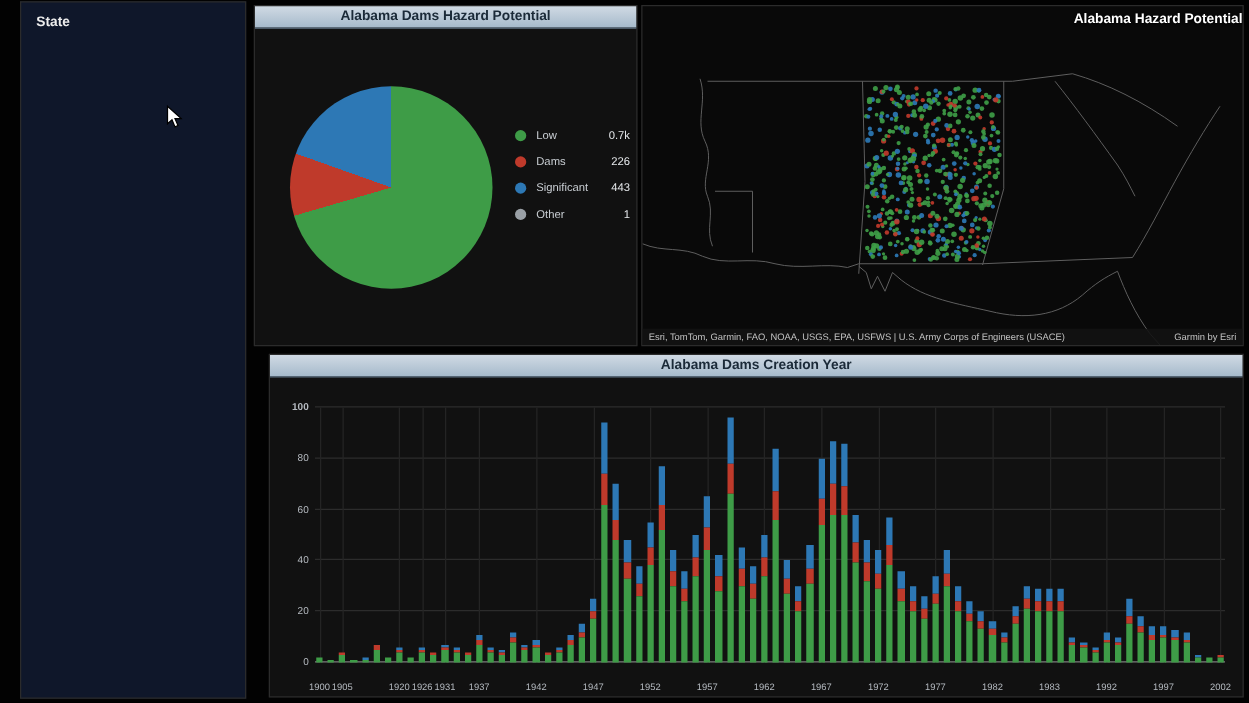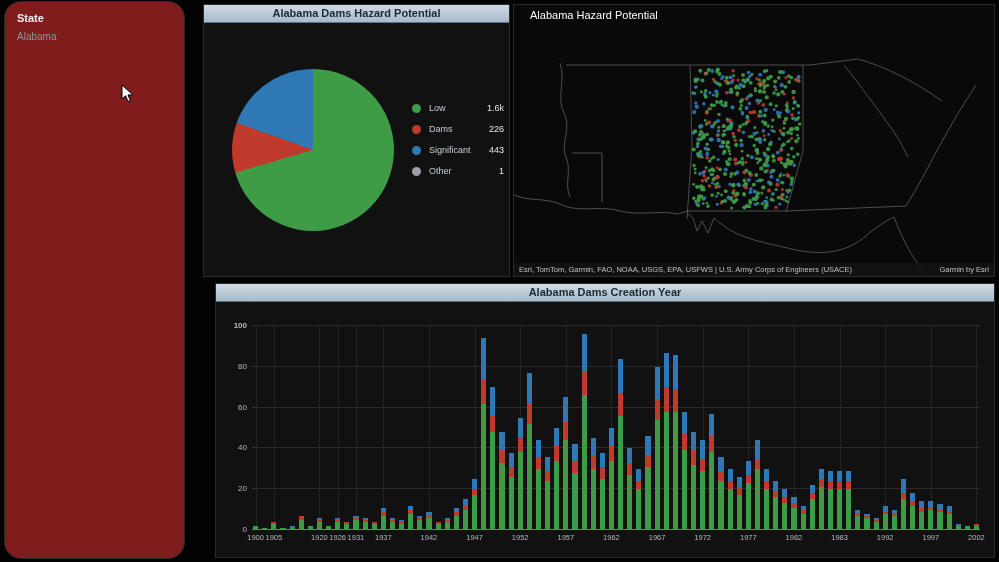--- a/index.html
+++ b/index.html
@@ -3,82 +3,81 @@
 <meta charset="utf-8">
 <style>
   html,body{margin:0;padding:0;background:#000;font-family:"Liberation Sans",sans-serif;}
   #screen{position:relative;width:999px;height:562px;background:#020202;overflow:hidden;}
   .panel{position:absolute;background:#0e0e0e;border:1px solid #2b2b2b;box-sizing:border-box;}
   .panel-header{height:17px;line-height:17px;text-align:center;font-size:11px;font-weight:bold;
     color:#1b2a38;background:linear-gradient(#d0dae4,#a6bacb);border-bottom:1px solid #5f7283;}
   .panel-body{position:relative;width:100%;}
 
   
-  #sidebar{left:4px;top:1px;width:181px;height:558px;background:#7f1d1d;border-radius:17px;}
+  #sidebar{left:16px;top:1px;width:181px;height:558px;background:#0f172a;}
   #sidebar .title{padding:10px 12px 0 12px;font-size:11px;font-weight:bold;color:#ededed;}
   #sidebar .item{padding:7px 12px 0 12px;font-size:10px;color:#8f969c;cursor:pointer;}
   #cursor{position:absolute;left:116px;top:82px;}
 
   
   #piePanel{left:203px;top:4px;width:307px;height:273px;background:#111;}
   #pie{position:absolute;left:28px;top:46px;width:162px;height:162px;border-radius:50%;}
   #pieLegend{position:absolute;left:208px;top:80px;width:92px;}
   .lrow{display:grid;grid-template-columns:13px 1fr auto;align-items:center;column-gap:4px;
     margin-bottom:11px;font-size:9px;color:#c9ced3;cursor:pointer;}
   .ldot{width:9px;height:9px;border-radius:50%;}
   .lval{color:#e4e7ea;text-align:right;}
 
   
   #mapPanel{left:513px;top:4px;width:482px;height:273px;background:#090909;}
-  #mapTitle{position:absolute;top:4px;left:16px;right:0;text-align:left;font-size:11px;font-weight:normal;
+  #mapTitle{position:absolute;top:4px;left:0;right:0;text-align:right;font-size:11px;font-weight:bold;
     color:#fff;z-index:3;text-shadow:0 1px 2px #000;}
   .mapsvg{position:absolute;left:0;top:0;width:100%;height:100%;}
   #attrib{position:absolute;left:0;right:0;bottom:0;height:13px;background:rgba(18,18,18,.88);
     display:flex;justify-content:space-between;align-items:center;padding:0 5px;z-index:3;}
   #attrib span{font-size:7.5px;color:#c2c2c2;white-space:nowrap;text-align:center;}
 
   
   #barPanel{left:215px;top:283px;width:780px;height:275px;background:#111;}
   #plot{position:relative;height:204px;margin:24px 14px 0 36px;}
   .gline{position:absolute;left:0;right:0;height:1px;background:#2c2c2c;}
   .gline.zero{background:#7c7c7c;}
   .ylab{position:absolute;right:calc(100% + 5px);font-size:8px;color:#b5bac0;}
   #bars{position:absolute;left:0;right:0;top:0;bottom:0;display:flex;align-items:flex-end;gap:2px;}
   .bslot{flex:1 1 0;height:100%;display:flex;align-items:flex-end;justify-content:center;position:relative;cursor:pointer;}
   .bslot.tick::before{content:"";position:absolute;left:50%;top:0;bottom:0;width:1px;background:#242424;}
   .bstack{width:72%;display:flex;flex-direction:column-reverse;position:relative;z-index:1;}
   .bseg{width:100%;}
   #xlabels{display:flex;gap:2px;margin:3px 14px 0 36px;}
   .lslot{flex:1 1 0;position:relative;height:12px;}
-  .lslot span{position:absolute;left:50%;transform:translateX(-50%);font-size:7.5px;color:#b5bac0;white-space:nowrap;}
+  .lslot span{position:absolute;left:50%;transform:translateX(-50%);font-size:7.5px;color:#b5bac0;white-space:nowrap;margin-top:12px;}
 </style>
 </head>
 <body>
 
 <div id="screen">
 
   <div id="sidebar" class="panel">
     <div class="title">State</div>
-    <div class="item">Alabama</div>
     <div id="cursor">
       <svg width="13" height="19" viewBox="0 0 13 19">
         <path d="M1,1 L1,15 L4.6,11.8 L7,17.5 L9.4,16.4 L7,10.9 L12,10.9 Z" fill="#fff" stroke="#000" stroke-width="1"></path>
       </svg>
     </div>
   </div>
 
   <div id="piePanel" class="panel">
     <div class="panel-header">Alabama Dams Hazard Potential</div>
     <div class="panel-body">
       <div id="pie" style="background: conic-gradient(rgb(62, 156, 71) 0deg, rgb(62, 156, 71) 253.744deg, rgb(191, 58, 43) 253.744deg, rgb(191, 58, 43) 289.586deg, rgb(45, 120, 181) 289.586deg, rgb(45, 120, 181) 359.841deg, rgb(154, 160, 166) 359.841deg, rgb(154, 160, 166) 360deg);"></div>
       <div id="pieLegend">
           <div class="lrow">
             <span class="ldot" style="background: rgb(62, 156, 71);"></span>
             <span>Low</span>
-            <span class="lval">1.6k</span>
+            <span class="lval">0.7k</span>
           </div>
           <div class="lrow">
             <span class="ldot" style="background: rgb(191, 58, 43);"></span>
             <span>Dams</span>
             <span class="lval">226</span>
           </div>
           <div class="lrow">
             <span class="ldot" style="background: rgb(45, 120, 181);"></span>
             <span>Significant</span>
             <span class="lval">443</span>

